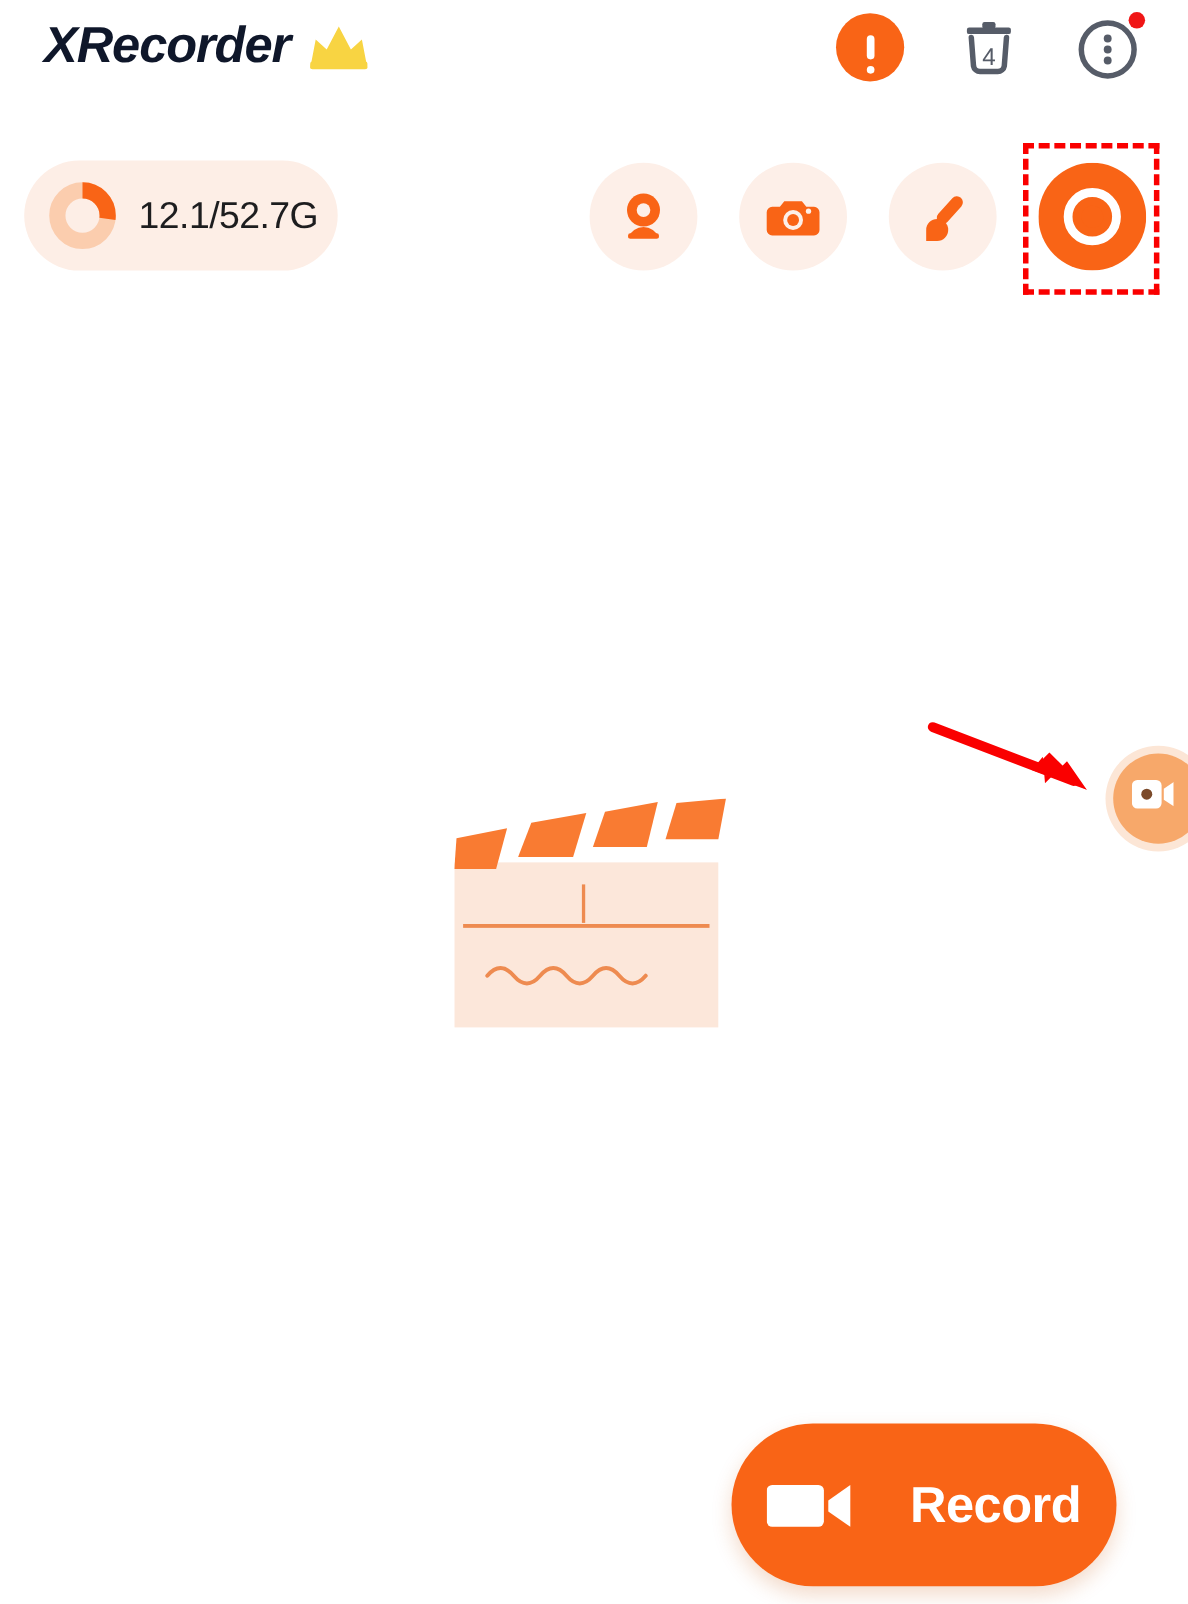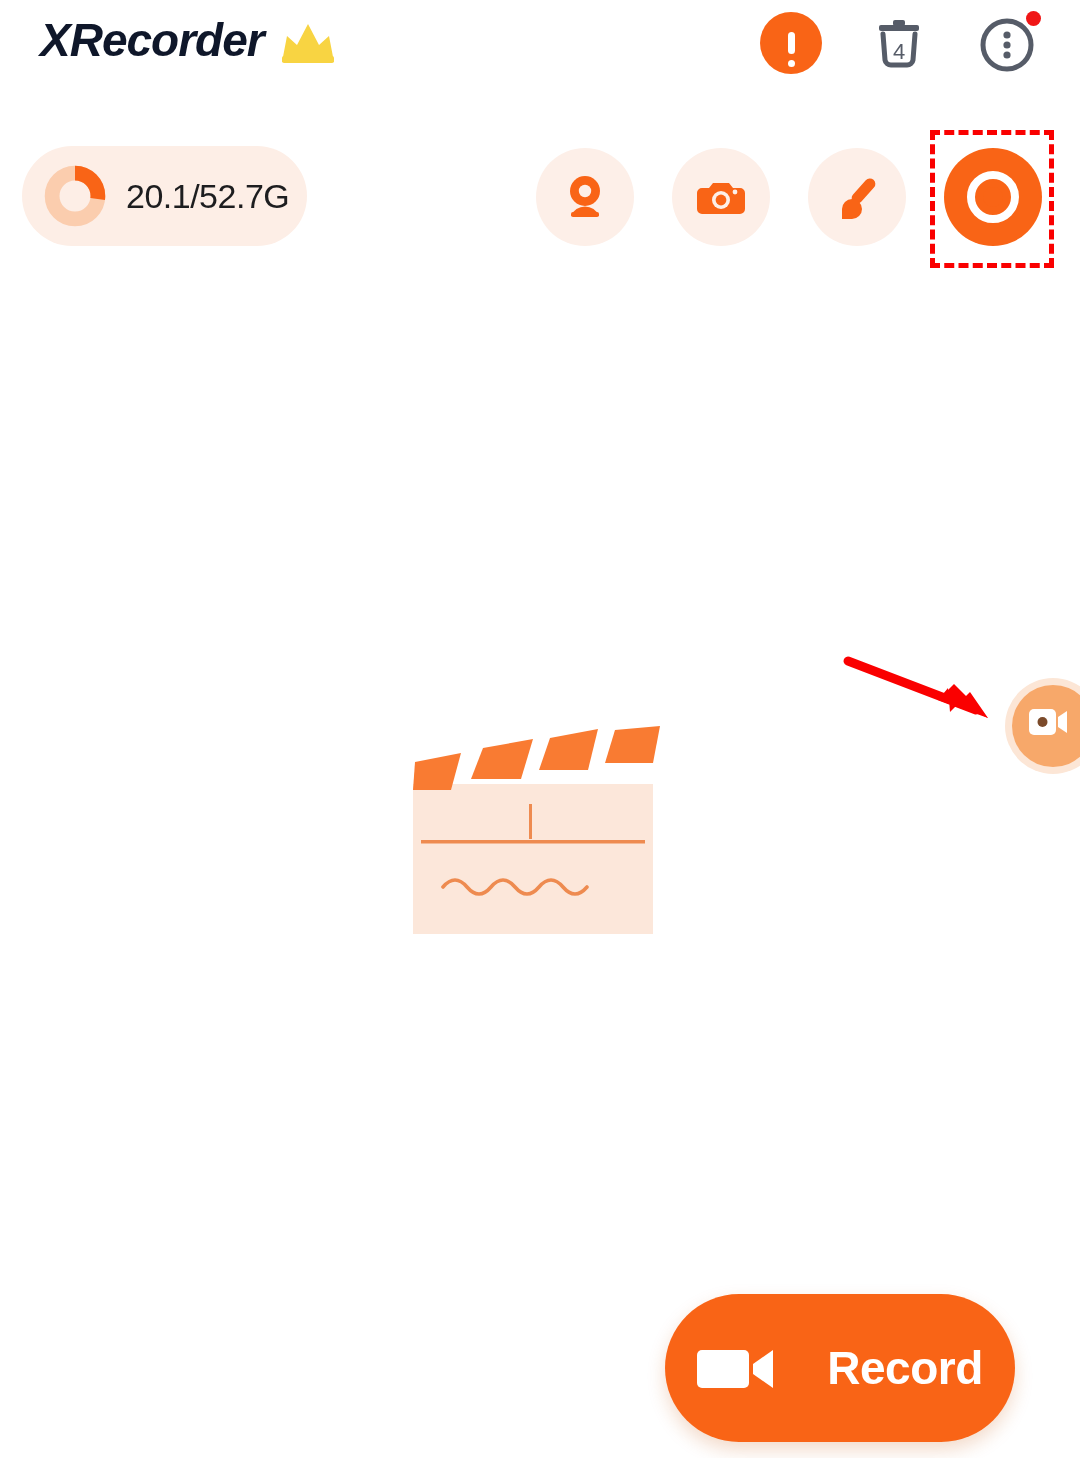--- a/index.html
+++ b/index.html
@@ -280,21 +280,21 @@
   </div>
 </div>
 
 <div class="toolbar">
 
   <div class="storage-pill">
     <svg width="62" height="62" viewBox="0 0 42 42">
       <circle cx="21" cy="21" r="15.5" fill="none" stroke="#FBCDAE" stroke-width="10"></circle>
       <circle cx="21" cy="21" r="15.5" fill="none" stroke="#F96416" stroke-width="10" stroke-dasharray="26.3 71.1" transform="rotate(-90 21 21)"></circle>
     </svg>
-    <div class="storage-text">20.1/52.7G</div>
+    <div class="storage-text">12.1/52.7G</div>
   </div>
 
   <div class="tools">
 
     <div class="tool-btn">
       <svg width="54" height="54" viewBox="0 0 54 54">
         <circle cx="27" cy="21" r="15" fill="#F96416"></circle>
         <circle cx="27" cy="21" r="6.2" fill="#FDEFE8"></circle>
         <path d="M13 46 a15 15 0 0 1 28 0 Z" fill="#F96416"></path>
         <rect x="13" y="42" width="28" height="5" rx="2" fill="#F96416"></rect>

